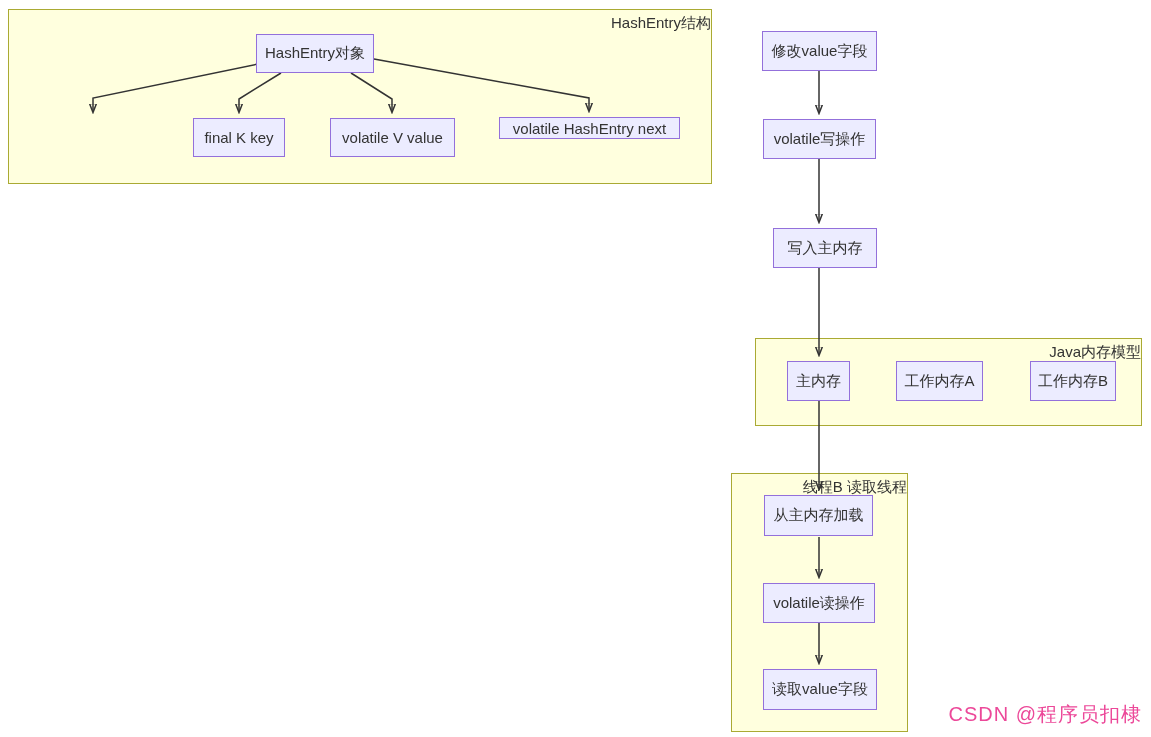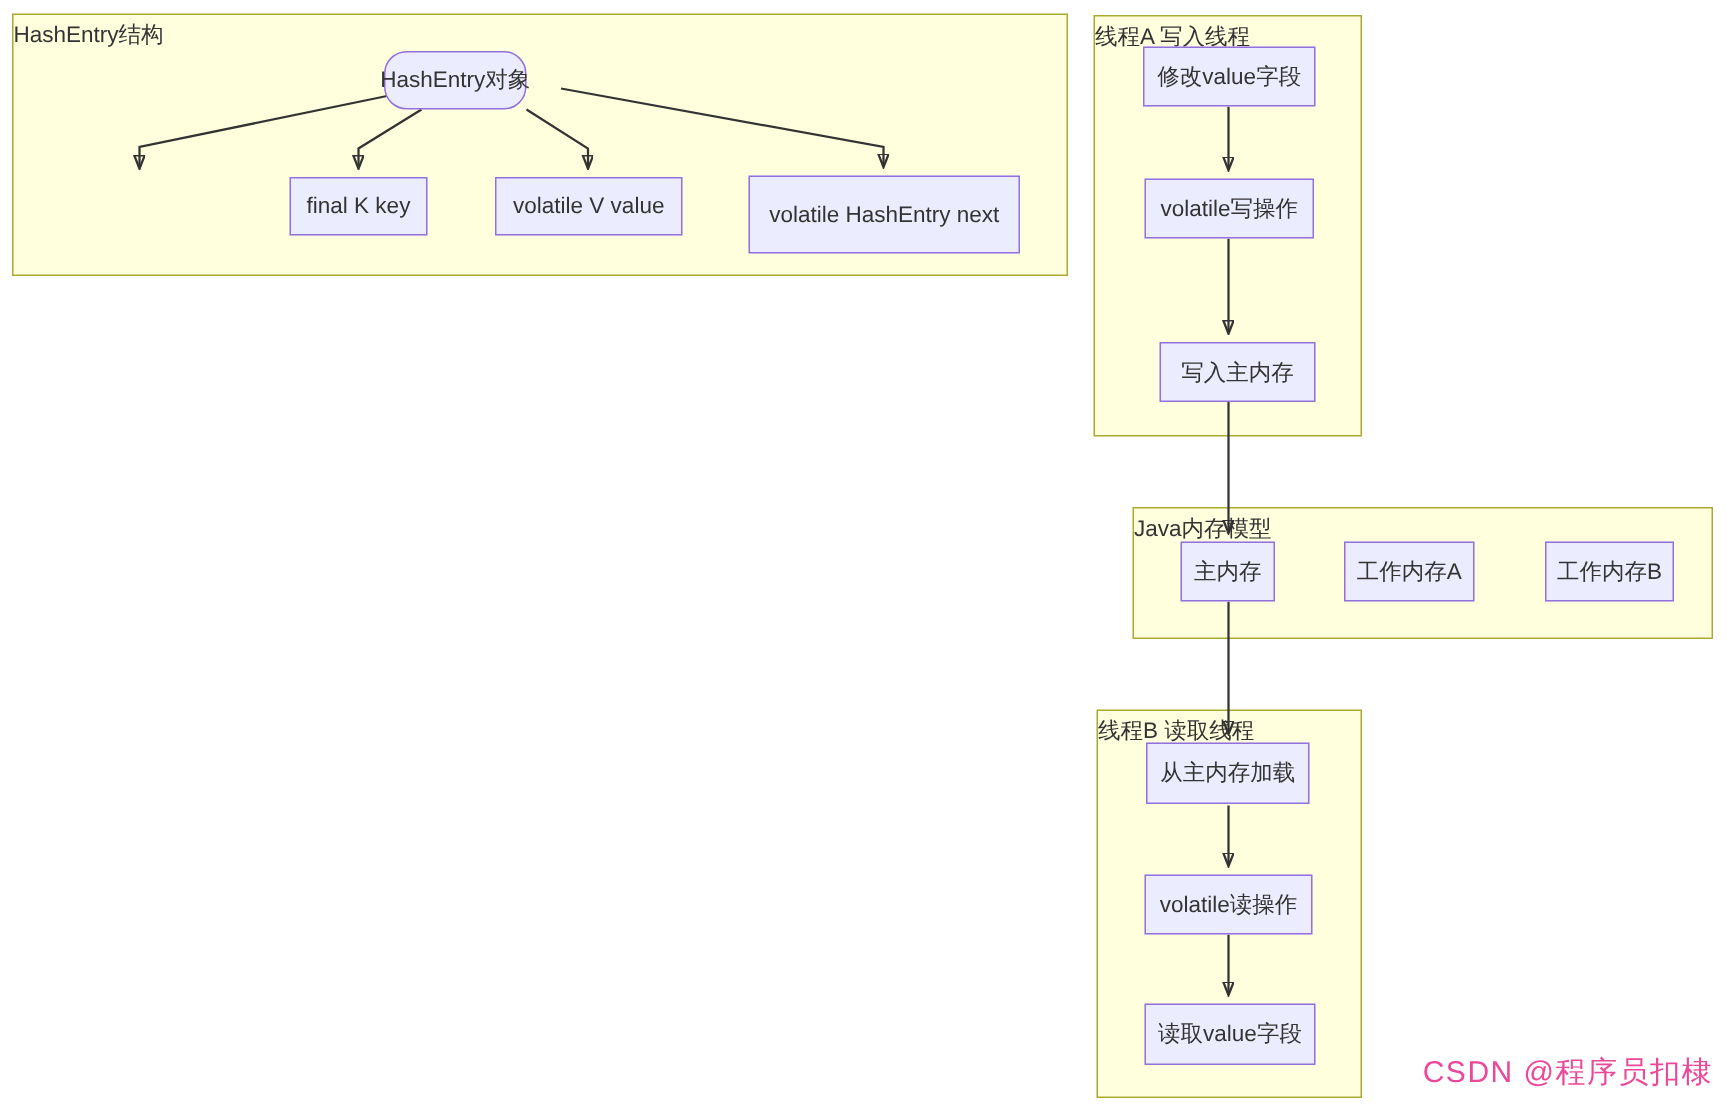--- a/index.html
+++ b/index.html
@@ -13,21 +13,21 @@
   }
   .canvas { position: absolute; inset: 0; }
   .cluster {
     position: absolute;
     background: #ffffde;
     border: 1px solid #aaaa33;
   }
   .cluster-title {
     position: absolute;
     top: 4px; left: 0; right: 0;
-    text-align: left;
+    text-align: right;
     font-size: 15px;
     color: #333333;
     white-space: nowrap;
   }
   .node {
     position: absolute;
     background: #ececff;
     border: 1.5px solid #9370db;
     display: flex;
     align-items: center;
@@ -61,23 +61,20 @@
 </style>
 </head>
 <body>
 
 <div class="canvas">
 
   <div class="cluster" style="left:8px; top:9px; width:704px; height:175px;">
     <div class="cluster-title">HashEntry结构</div>
   </div>
 
-  <div class="cluster" style="left:729px; top:10px; width:179px; height:281px;">
-    <div class="cluster-title">线程A 写入线程</div>
-  </div>
 
   <div class="cluster" style="left:755px; top:338px; width:387px; height:88px;">
     <div class="cluster-title">Java内存模型</div>
   </div>
 
   <div class="cluster" style="left:731px; top:473px; width:177px; height:259px;">
     <div class="cluster-title">线程B 读取线程</div>
   </div>
 
   <svg class="edges-layer" width="1151" height="737" viewBox="0 0 1151 737">
@@ -91,24 +88,24 @@
     <path d="M351,73 L392,99 L392,112" marker-end="url(#arrow)"></path>
     <path d="M374,59 L589,98 L589,111" marker-end="url(#arrow)"></path>
     <path d="M819,71 L819,113" marker-end="url(#arrow)"></path>
     <path d="M819,159 L819,222" marker-end="url(#arrow)"></path>
     <path d="M819,268 L819,355" marker-end="url(#arrow)"></path>
     <path d="M819,401 L819,489" marker-end="url(#arrow)"></path>
     <path d="M819,537 L819,577" marker-end="url(#arrow)"></path>
     <path d="M819,623 L819,663" marker-end="url(#arrow)"></path>
   </svg>
 
-  <div class="node" style="left:256px; top:34px; width:95px; height:39px;border-radius:15px;">HashEntry对象</div>
+  <div class="node" style="left:256px; top:34px; width:118px; height:39px;">HashEntry对象</div>
   <div class="node" style="left:193px; top:118px; width:92px; height:39px;">final K key</div>
   <div class="node" style="left:330px; top:118px; width:125px; height:39px;">volatile V value</div>
-  <div class="node" style="left:499px; top:117px; width:181px; height:52px;">volatile HashEntry next</div>
+  <div class="node" style="left:499px; top:117px; width:181px; height:22px;">volatile HashEntry next</div>
 
   <div class="node" style="left:762px; top:31px; width:115px; height:40px;">修改value字段</div>
   <div class="node" style="left:763px; top:119px; width:113px; height:40px;text-align:right;">volatile写操作</div>
   <div class="node" style="left:773px; top:228px; width:104px; height:40px;">写入主内存</div>
 
   <div class="node" style="left:787px; top:361px; width:63px; height:40px;">主内存</div>
   <div class="node" style="left:896px; top:361px; width:87px; height:40px;">工作内存A</div>
   <div class="node" style="left:1030px; top:361px; width:86px; height:40px;">工作内存B</div>
 
   <div class="node" style="left:764px; top:495px; width:109px; height:41px;">从主内存加载</div>

